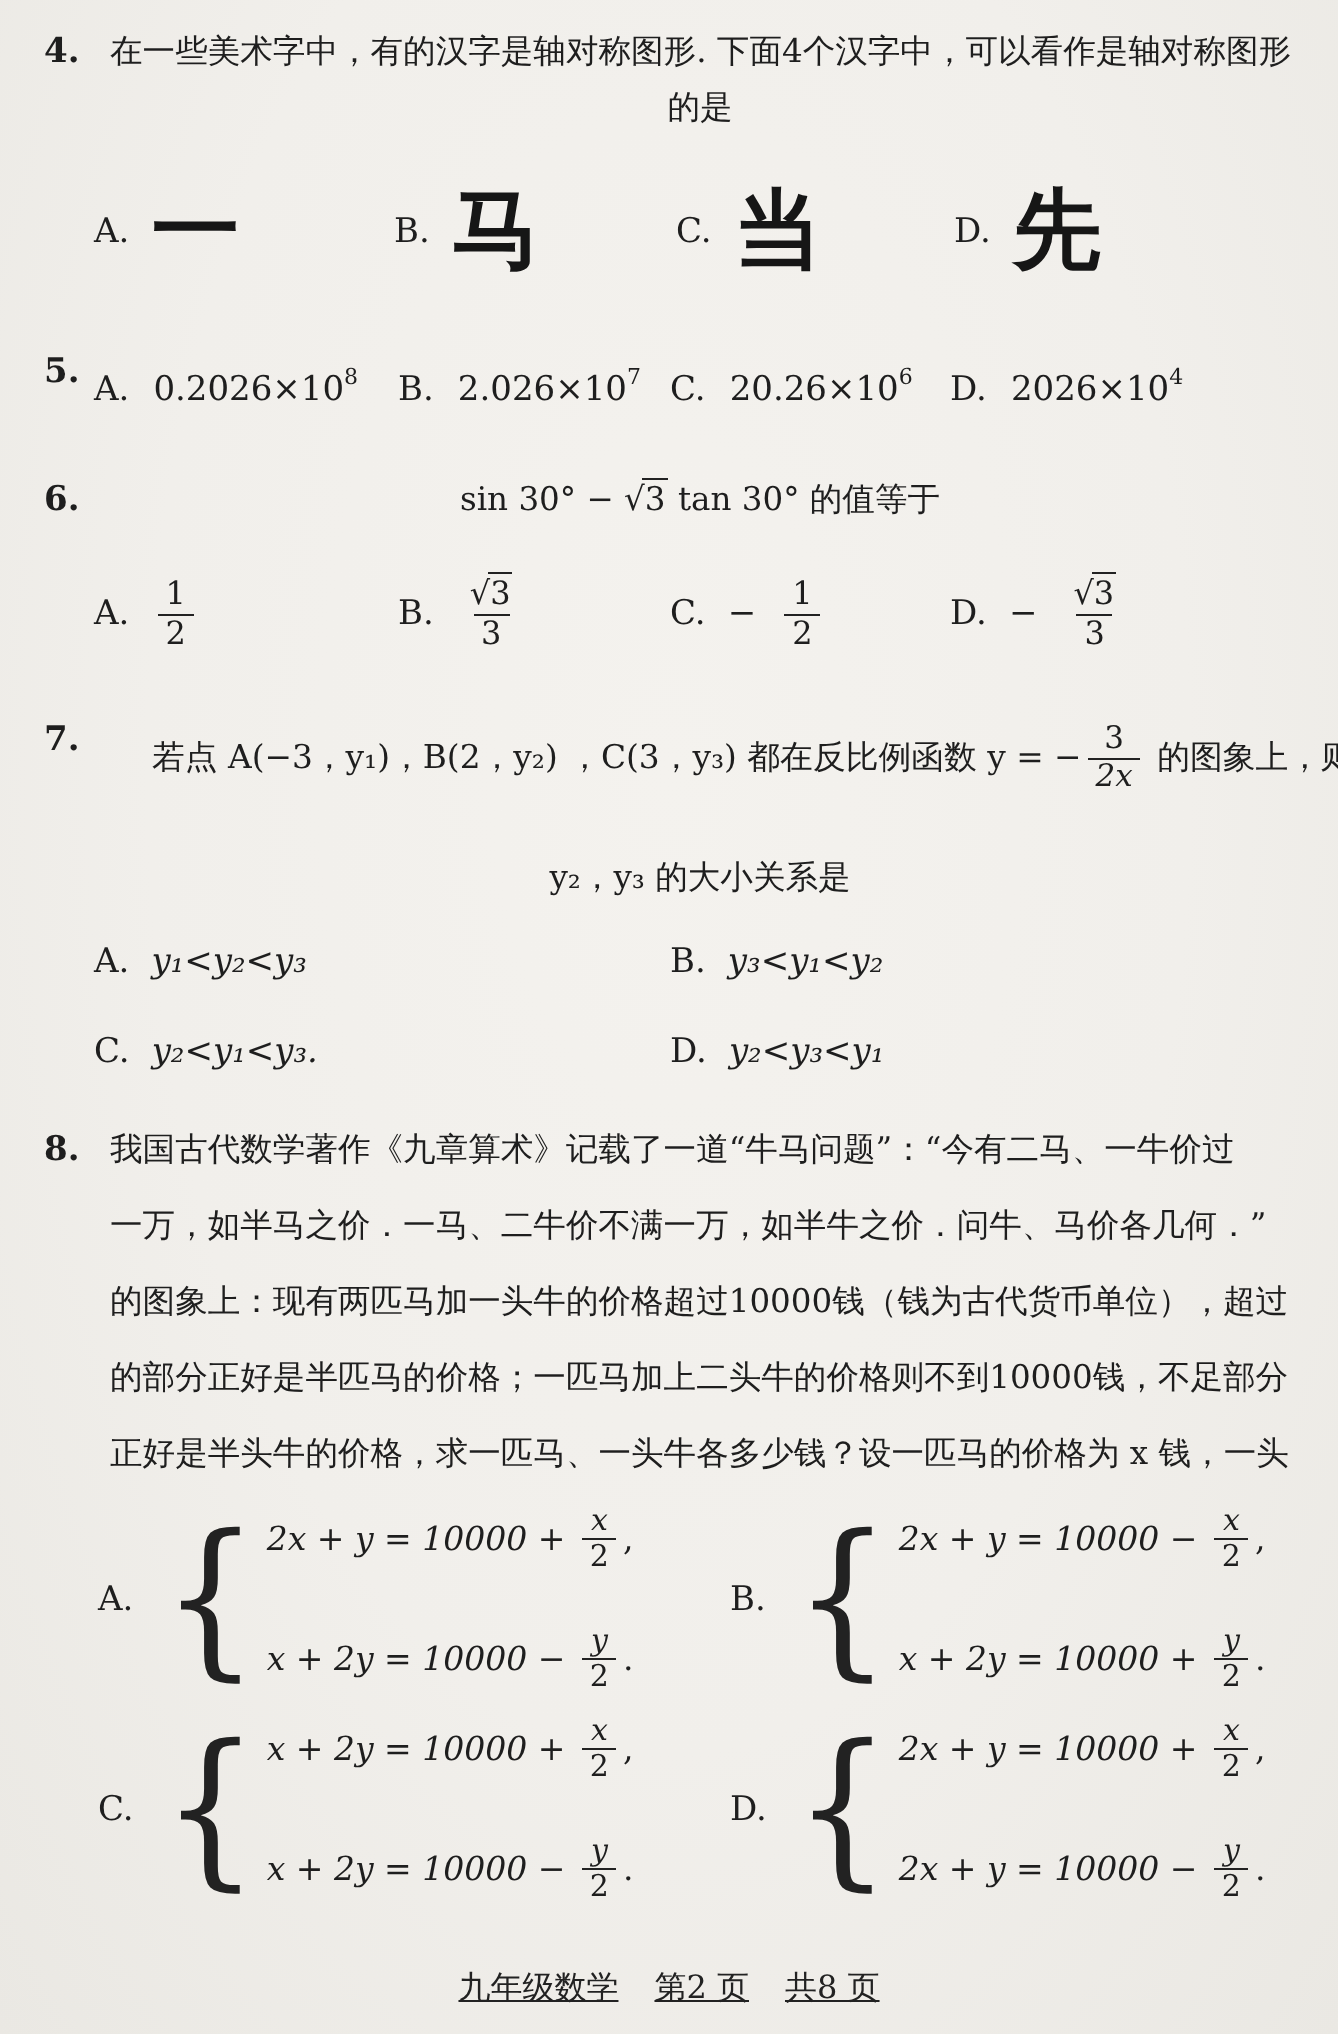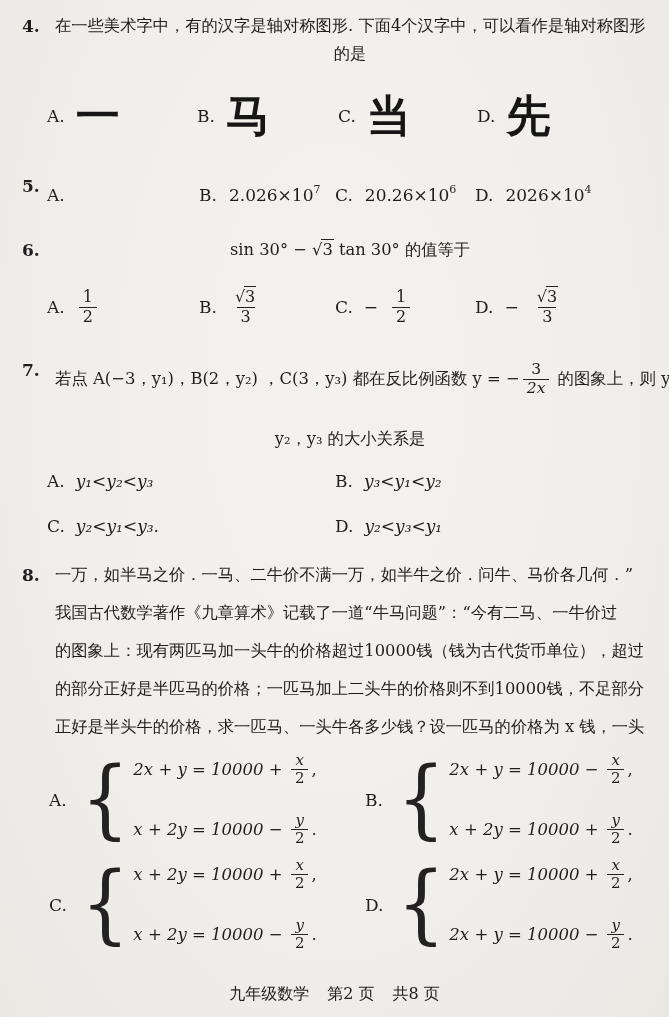--- a/index.html
+++ b/index.html
@@ -45,21 +45,21 @@
   .it { font-style:italic; }
 
   
   .q6opts { display:grid; grid-template-columns:152px 136px 140px 1fr;
             margin:12px 0 0 -8px; align-items:center; font-size:17px; height:62px; }
   .q6opts .frac { font-size:16px; }
   .q6sp { height:18px; }
 
   
   .mathline { display:flex; align-items:center; white-space:pre;
-              font-size:16.4px; min-height:46px; }
+              font-size:16.4px; min-height:46px;margin-left:21px; }
   .q7line2 { margin-top:23px; }
   .q7opts { display:grid; grid-template-columns:288px 1fr; row-gap:25px;
             margin:18px 0 0 -8px; font-size:17px; }
   .q7sp { height:20px; }
 
   
   .q8line { font-size:16.3px; line-height:38px; white-space:nowrap; }
   .q8opts { display:grid; grid-template-columns:316px 1fr; row-gap:10px;
             margin:6px 0 0 -6px; }
   .sys { display:flex; align-items:center; }
@@ -67,21 +67,21 @@
   .brace { font-size:76px; font-weight:400; line-height:0.9;
            transform:scaleY(1.12); transform-origin:center; margin-right:4px;
            color:#222; }
   .sysEqs { display:flex; flex-direction:column; gap:24px; }
   .eq { display:flex; align-items:center; font-size:16.5px; white-space:pre; }
   .eq .frac { font-size:15px; }
 
   
   .footer { position:absolute; left:0; right:0; bottom:12px;
             text-align:center; font-size:16px; color:#222; }
-  .footer span { margin:0 9px; }
+  .footer span { margin:0 9px;text-decoration:underline; }
 </style>
 </head>
 <body>
 
 <div class="page">
 
   <section class="qblock">
     <div class="qrow">
       <div class="qnum">4.</div>
       <div class="qbody">
@@ -110,20 +110,21 @@
     <div class="q4sp"></div>
   </section>
 
   <section class="qblock">
     <div class="qrow">
       <div class="qnum">5.</div>
       <div class="qbody">
         <div class="q5opts">
           <div class="opt">
             <span>A.</span>
+            <span><span>0.2026×10</span><sup class="exp">8</sup></span>
           </div>
           <div class="opt">
             <span>B.</span>
             <span><span>2.026×10</span><sup class="exp">7</sup></span>
           </div>
           <div class="opt">
             <span>C.</span>
             <span><span>20.26×10</span><sup class="exp">6</sup></span>
           </div>
           <div class="opt">
@@ -211,22 +212,22 @@
         </div>
       </div>
     </div>
     <div class="q7sp"></div>
   </section>
 
   <section class="qblock">
     <div class="qrow">
       <div class="qnum" style="line-height:38px">8.</div>
       <div class="qbody">
+        <div class="q8line">我国古代数学著作《九章算术》记载了一道“牛马问题”：“今有二马、一牛价过</div>
         <div class="q8line">一万，如半马之价．一马、二牛价不满一万，如半牛之价．问牛、马价各几何．”</div>
-        <div class="q8line">我国古代数学著作《九章算术》记载了一道“牛马问题”：“今有二马、一牛价过</div>
         <div class="q8line">的图象上：现有两匹马加一头牛的价格超过10000钱（钱为古代货币单位），超过</div>
         <div class="q8line">的部分正好是半匹马的价格；一匹马加上二头牛的价格则不到10000钱，不足部分</div>
         <div class="q8line">正好是半头牛的价格，求一匹马、一头牛各多少钱？设一匹马的价格为 x 钱，一头</div>
 
         <div class="q8opts">
 
           <div class="sys">
             <span class="syslabel">A.</span>
             <span class="brace">{</span>
             <span class="sysEqs">

